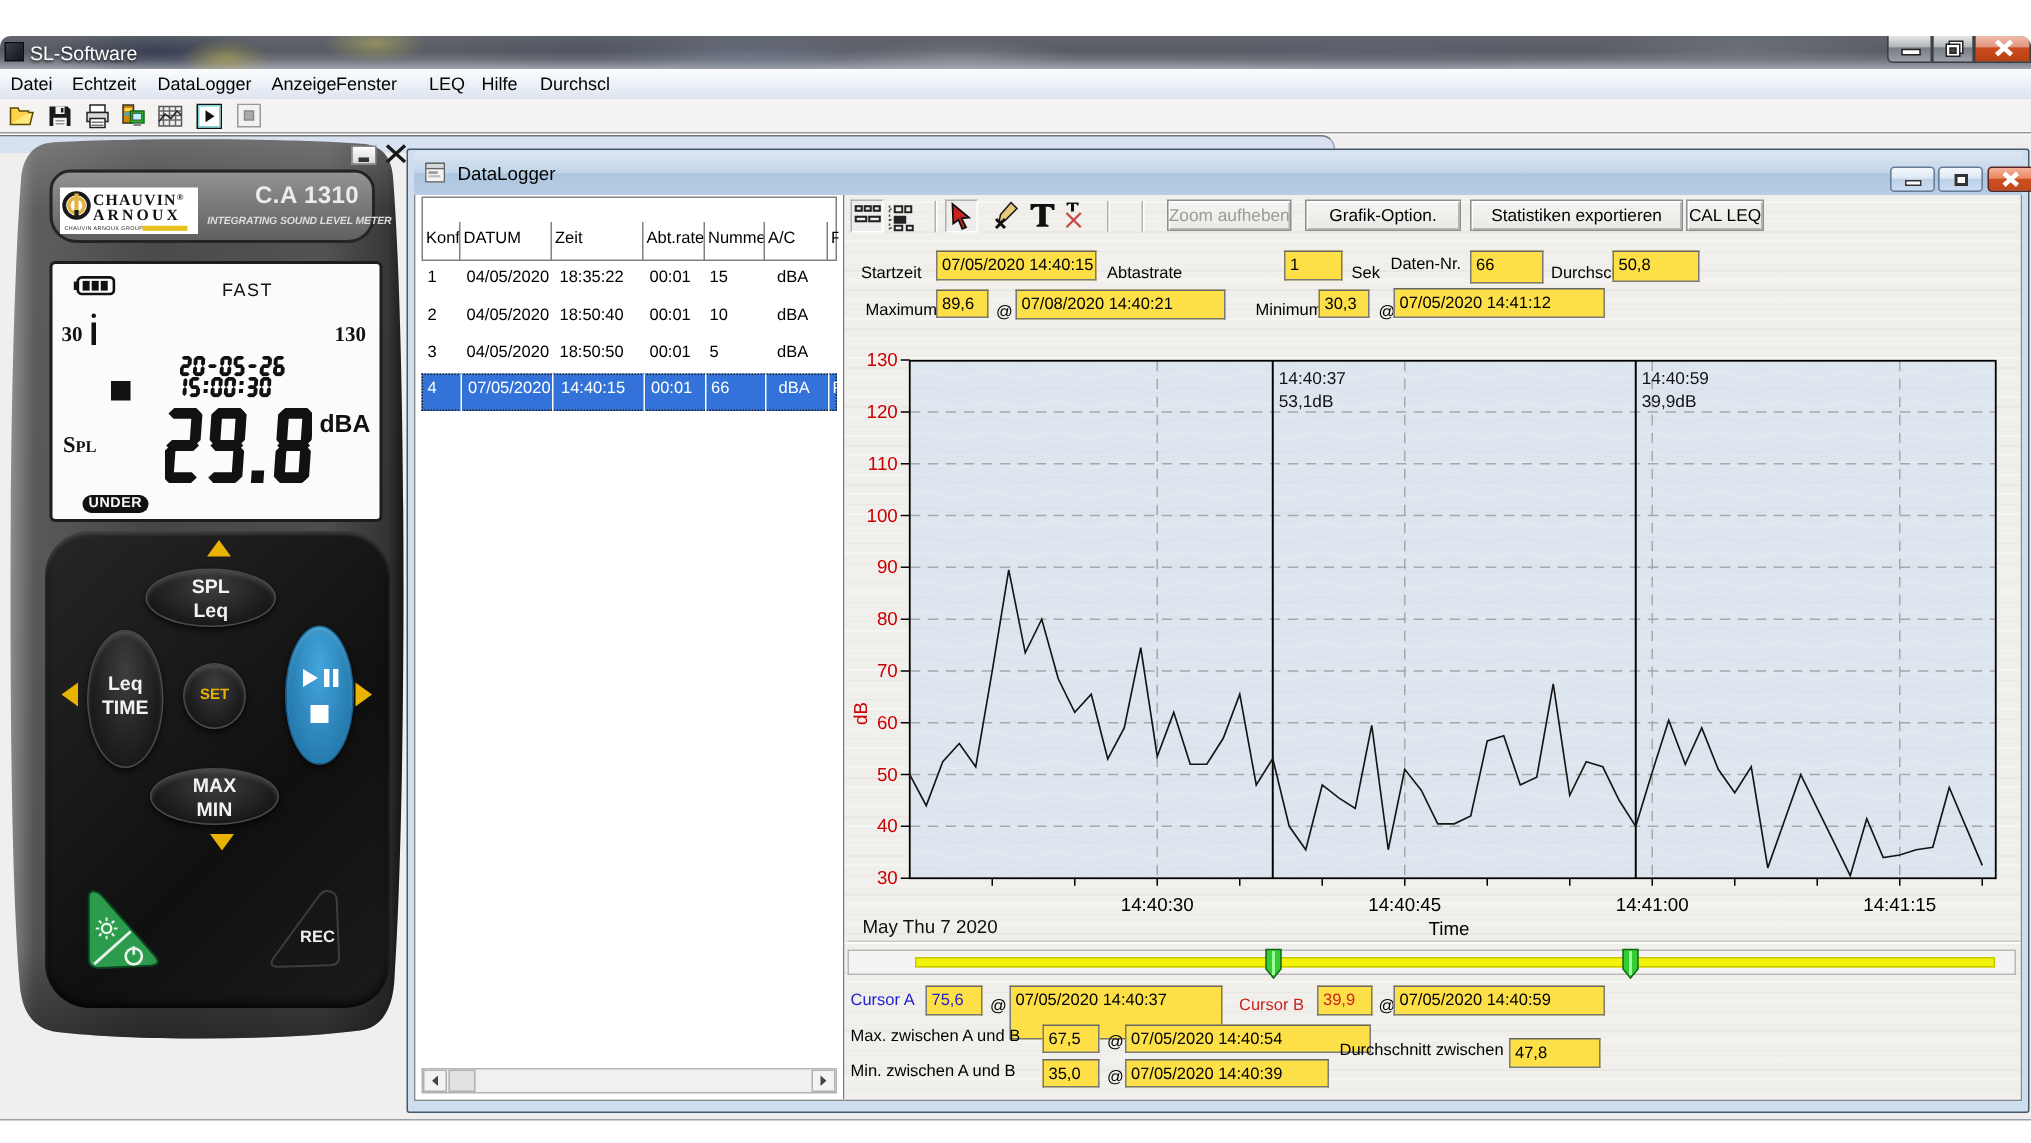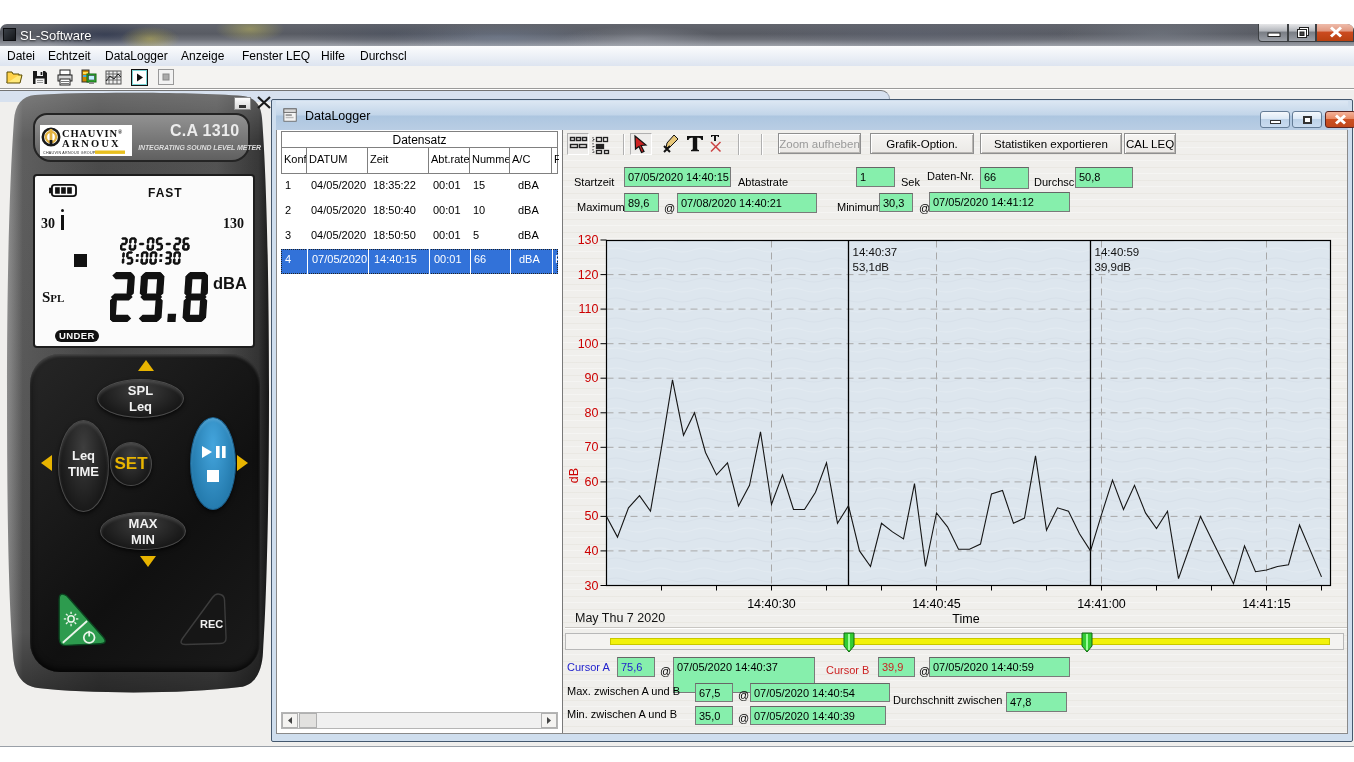--- a/index.html
+++ b/index.html
@@ -31,21 +31,21 @@
 #dev-ca{position:absolute;left:157px;top:29px;color:#ececec;font-size:16px;font-weight:bold;letter-spacing:.3px;}
 #dev-sub{position:absolute;left:116px;top:51px;width:132px;color:#dcdcdc;font-size:7px;font-style:italic;font-weight:bold;text-align:right;white-space:nowrap;letter-spacing:-.1px;}
 #lcd{position:absolute;left:22px;top:83px;width:218px;height:170px;background:#fbfbfb;border-radius:2px;box-shadow:0 0 0 2px #1d1d1d;}
 .lcdtx{position:absolute;color:#111;}
 #kp{position:absolute;left:17px;top:261px;width:230px;height:318px;border-radius:30px;
  background:linear-gradient(135deg,#262626,#101010 60%,#1b1b1b);box-shadow:inset 0 2px 3px rgba(255,255,255,.18), inset 0 -3px 6px rgba(0,0,0,.8);}
 .oval{position:absolute;background:radial-gradient(ellipse at 50% 30%,#3e3e3e,#171717 75%);border:1.5px solid #4c4c4c;box-shadow:inset 0 2px 3px rgba(255,255,255,.15),0 2px 4px rgba(0,0,0,.7);color:#f2f2f2;font-weight:bold;text-align:center;}
 .tri{position:absolute;width:0;height:0;}
 
 #dlg{left:271px;top:99px;width:1082px;height:643px;background:#cfdeee;border:1px solid #45586e;border-radius:2px;}
-.in{position:absolute;background:#86efac;border:1px solid #7a7a7a;border-top-color:#666;font-size:11px;padding:3px 0 0 3px;color:#000;white-space:nowrap;overflow:hidden}
+.in{position:absolute;background:#fde047;border:1px solid #7a7a7a;border-top-color:#666;font-size:11px;padding:3px 0 0 3px;color:#000;white-space:nowrap;overflow:hidden}
 .lb{position:absolute;font-size:11px;color:#000;white-space:nowrap}
 .btn{position:absolute;height:21px;background:linear-gradient(#f6f5f3,#ebe9e6);border:1px solid #8f8f8f;box-shadow:inset 1px 1px 0 #fff,inset -1px -1px 0 #b8b6b2;font-size:11.5px;text-align:center;padding-top:4px;color:#000;white-space:nowrap;overflow:hidden}
 .sep{position:absolute;width:2px;background:#fff;border-left:1px solid #b0b0b0;}
 .tbtn{position:absolute;width:22px;height:22px;}
 .tbtn.sunk{border:1px solid #b0b0b0;border-right-color:#fff;border-bottom-color:#fff;background:#eeedeb}
 #rpanel{left:286px;top:0px;width:785px;height:603px;background:#f0efec;}
 #rpanel:before{content:"";position:absolute;left:0;top:0;right:0;bottom:0;
  background:repeating-linear-gradient(0deg, rgba(255,255,255,.35) 0 1px, rgba(0,0,0,0) 1px 6px, rgba(205,200,185,.18) 6px 7px, rgba(0,0,0,0) 7px 13px);}
 </style></head>
 <body>
@@ -80,21 +80,21 @@
         <svg width="38" height="19" viewBox="0 0 38 19">
           <path d="M14 4.5 L24 13.5 M24 4.5 L14 13.5" stroke="#fff" stroke-width="3"></path>
         </svg>
       </div>
 </div>
 <div class="abs" id="menubar">
   <span style="left:7px">Datei</span>
       <span style="left:48px">Echtzeit</span>
       <span style="left:105px">DataLogger</span>
   <span style="left:181px">Anzeige</span>
-      <span style="left:242px">Fenster</span>
+      <span style="left:224px">Fenster</span>
       <span style="left:286px">LEQ</span>
   <span style="left:321px">Hilfe</span>
       <span style="left:360px">Durchscl</span>
 </div>
 <div class="abs" id="toolbar">
   <svg class="abs" style="left:6px;top:3px" width="172" height="18" viewBox="0 0 172 18">
     <g>
           <path d="M1 14 L3 6 L16 6 L14 14 Z" fill="#ffe97a" stroke="#5a4a00"></path>
           <path d="M1 14 L1 3 L6 3 L7 5 L13 5 L13 6" fill="#ffd24a" stroke="#5a4a00"></path>
         </g>
@@ -185,21 +185,21 @@
   <div id="dev-ca">C.A 1310</div>
   <div id="dev-sub">INTEGRATING SOUND LEVEL METER</div>
   <div id="lcd">
     <svg class="abs" style="left:14px;top:8px" width="28" height="13" viewBox="0 0 30 14">
       <rect x="3" y="1" width="26" height="12" rx="3" fill="none" stroke="#111" stroke-width="2"></rect>
       <rect x="0" y="4" width="3.5" height="6" fill="#111"></rect>
       <rect x="6.5" y="3.5" width="5" height="7" fill="#111"></rect>
           <rect x="13" y="3.5" width="5" height="7" fill="#111"></rect>
           <rect x="19.5" y="3.5" width="5" height="7" fill="#111"></rect>
     </svg>
-    <div class="lcdtx" style="left:113px;top:10px;font-size:12px;font-weight:bold;letter-spacing:1px">FAST</div>
+    <div class="lcdtx" style="left:113px;top:10px;font-size:12px;font-weight:normal;letter-spacing:1px">FAST</div>
     <div class="lcdtx" style="left:6px;top:40px;font-size:14px;font-weight:bold;font-family:'Liberation Serif',serif">30</div>
     <div class="lcdtx" style="left:188px;top:40px;font-size:14px;font-weight:bold;font-family:'Liberation Serif',serif">130</div>
     <div class="lcdtx" style="left:26px;top:33px;width:3px;height:3px;background:#111;border-radius:50%"></div>
     <div class="lcdtx" style="left:26px;top:39px;width:2.5px;height:15px;background:#111"></div>
     <svg class="abs" style="left:85px;top:61px" width="70" height="14" viewBox="0 0 70 13.5" fill="#111">
           <g transform="skewX(-4)" transform-origin="center">
             <polygon points="0.8,1.3 2.1,0.0 5.5,0.0 6.8,1.3 5.5,2.6 2.1,2.6"></polygon>
             <polygon points="6.3,0.8 7.6,2.1 7.6,5.5 6.3,6.8 5.0,5.5 5.0,2.1"></polygon>
             <polygon points="0.8,6.8 2.1,5.5 5.5,5.5 6.8,6.8 5.5,8.1 2.1,8.1"></polygon>
             <polygon points="1.3,6.8 2.6,8.1 2.6,11.4 1.3,12.7 0.0,11.4 0.0,8.1"></polygon>
@@ -299,21 +299,21 @@
           </g>
         </svg>
     <div class="lcdtx" style="left:178px;top:98px;font-size:16.5px;font-weight:bold">dBA</div>
     <div class="lcdtx" style="left:7px;top:113px;font-size:15px;font-weight:bold;font-family:'Liberation Serif',serif">S<span style="font-size:11px">PL</span></div>
     <div class="lcdtx" style="left:20px;top:154px;background:#111;color:#fbfbfb;font-size:9.5px;font-weight:bold;border-radius:6px;padding:0 4px 1px;letter-spacing:.4px">UNDER</div>
   </div>
   <div id="kp">
     <div class="tri" style="left:108px;top:6px;border-left:8px solid transparent;border-right:8px solid transparent;border-bottom:11px solid #e8b400"></div>
     <div class="oval" style="left:67px;top:25px;width:87px;height:39px;border-radius:50%;font-size:13px;line-height:1.25;padding-top:3px">SPL<br>Leq</div>
     <div class="oval" style="left:28px;top:66px;width:51px;height:92px;border-radius:50%;font-size:13px;line-height:1.25;padding-top:27px">Leq<br>TIME</div>
-    <div class="oval" style="left:80px;top:88px;width:42px;height:44px;border-radius:50%;color:#e8b400;font-size:17px;line-height:41px">SET</div>
+    <div class="oval" style="left:92px;top:88px;width:42px;height:44px;border-radius:50%;color:#e8b400;font-size:10px;line-height:41px">SET</div>
     <div class="oval" style="left:160px;top:63px;width:46px;height:93px;border-radius:50%;background:radial-gradient(ellipse at 50% 30%,#44a5dd,#2176a8 80%);border-color:#1a618f">
       <svg width="46" height="92" viewBox="0 0 46 92">
             <path d="M11 28 L11 40 L21 34 Z" fill="#fff"></path>
             <rect x="25" y="28" width="3.6" height="12" fill="#fff"></rect>
             <rect x="31" y="28" width="3.6" height="12" fill="#fff"></rect>
             <rect x="16" y="52" width="12" height="12" fill="#fff"></rect>
           </svg>
     </div>
     <div class="tri" style="left:11px;top:101px;border-top:8px solid transparent;border-bottom:8px solid transparent;border-right:11px solid #e8b400"></div>
     <div class="tri" style="left:207px;top:101px;border-top:8px solid transparent;border-bottom:8px solid transparent;border-left:11px solid #e8b400"></div>
@@ -369,21 +369,20 @@
           <div style="width:9px;height:8px;border:2px solid #333;background:#fff;margin:3.5px auto 0"></div>
         </div>
     <div class="abs" style="left:1049px;top:10px;width:31px;height:17px;border:1px solid #5c2420;border-radius:3px;background:linear-gradient(#f4b29a 0%,#e88a64 45%,#cc5022 50%,#c0481c 100%)"><svg width="29" height="15" viewBox="0 0 29 15">
             <path d="M10 3.5 L19 11.5 M19 3.5 L10 11.5" stroke="#fff" stroke-width="3"></path>
           </svg></div>
   </div>
   <div class="abs" id="client" style="left:4px;top:30px;width:1072px;height:604px;background:#fff;border:1px solid #8a8a8a;border-top:none;overflow:hidden">
 
     <div class="abs" style="left:0;top:0;width:286px;height:603px;background:#fff;border-right:1px solid #7a7a7a;font-size:11px">
       <div class="abs" style="left:4px;top:1px;width:277px;height:43px;border:1px solid #808080">
-        <div class="abs" style="left:0;top:0;width:100%;height:16px;border-bottom:1px solid #808080;text-align:center;font-size:12px;padding-top:1px">Datensatz</div>
         <div class="abs" style="left:0;top:16px;width:100%;height:26px">
               <div class="abs" style="left:0px;top:0;width:25px;height:26px;border-right:1px solid #808080;padding:5px 0 0 2px;overflow:hidden">Konf</div>
               <div class="abs" style="left:25px;top:0;width:61px;height:26px;border-right:1px solid #808080;padding:5px 0 0 2px;overflow:hidden">DATUM</div>
               <div class="abs" style="left:86px;top:0;width:61px;height:26px;border-right:1px solid #808080;padding:5px 0 0 2px;overflow:hidden">Zeit</div>
               <div class="abs" style="left:147px;top:0;width:41px;height:26px;border-right:1px solid #808080;padding:5px 0 0 2px;overflow:hidden">Abt.rate</div>
               <div class="abs" style="left:188px;top:0;width:40px;height:26px;border-right:1px solid #808080;padding:5px 0 0 2px;overflow:hidden">Nummer</div>
               <div class="abs" style="left:228px;top:0;width:42px;height:26px;border-right:1px solid #808080;padding:5px 0 0 2px;overflow:hidden">A/C</div>
               <div class="abs" style="left:270px;top:0;width:7px;height:26px;padding:5px 0 0 2px;overflow:hidden">F</div>
             </div>
       </div>
@@ -592,21 +591,21 @@
       <div class="in" style="left:54px;top:527px;width:38px;height:20px;color:#2222cc">75,6</div>
       <div class="lb" style="left:97px;top:535px">@</div>
       <div class="in" style="left:110px;top:527px;width:142px;height:36px">07/05/2020 14:40:37</div>
       <div class="lb" style="left:263px;top:534px;color:#cc2222">Cursor B</div>
       <div class="in" style="left:315px;top:527px;width:37px;height:20px;color:#cc2222">39,9</div>
       <div class="lb" style="left:356px;top:535px">@</div>
       <div class="in" style="left:366px;top:527px;width:141px;height:20px">07/05/2020 14:40:59</div>
       <div class="lb" style="left:4px;top:555px">Max. zwischen A und B</div>
       <div class="in" style="left:132px;top:553px;width:38px;height:19px">67,5</div>
       <div class="lb" style="left:175px;top:559px">@</div>
-      <div class="in" style="left:187px;top:553px;width:140px;height:19px">07/05/2020 14:40:54</div>
+      <div class="in" style="left:187px;top:553px;width:164px;height:19px">07/05/2020 14:40:54</div>
       <div class="lb" style="left:330px;top:564px">Durchschnitt zwischen</div>
       <div class="in" style="left:443px;top:562px;width:61px;height:20px">47,8</div>
       <div class="lb" style="left:4px;top:578px">Min. zwischen A und B</div>
       <div class="in" style="left:132px;top:576px;width:38px;height:19px">35,0</div>
       <div class="lb" style="left:175px;top:582px">@</div>
       <div class="in" style="left:187px;top:576px;width:136px;height:19px">07/05/2020 14:40:39</div>
     </div>
   </div>
   <div class="abs" style="left:4px;top:634px;width:1072px;height:8px;"></div>
 </div>

